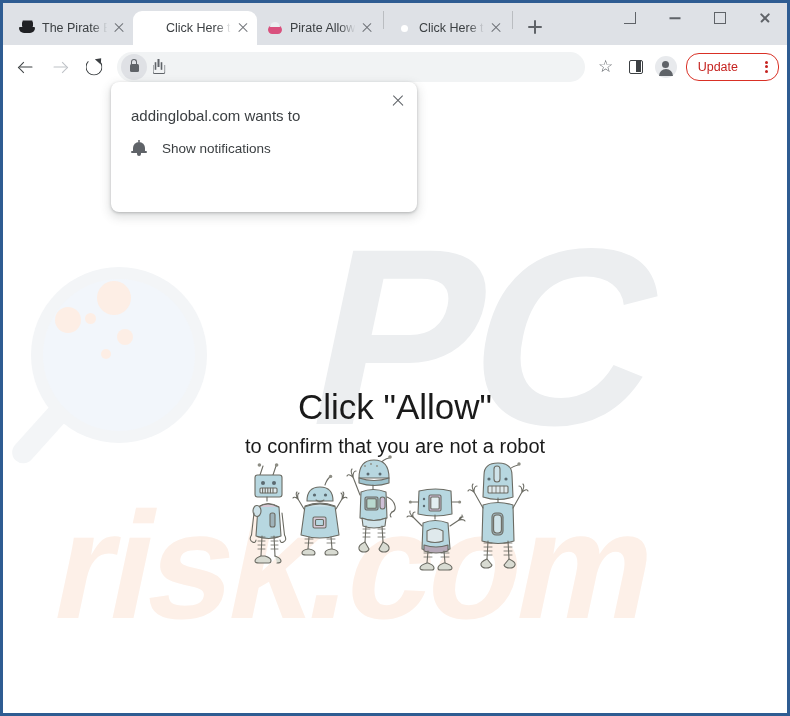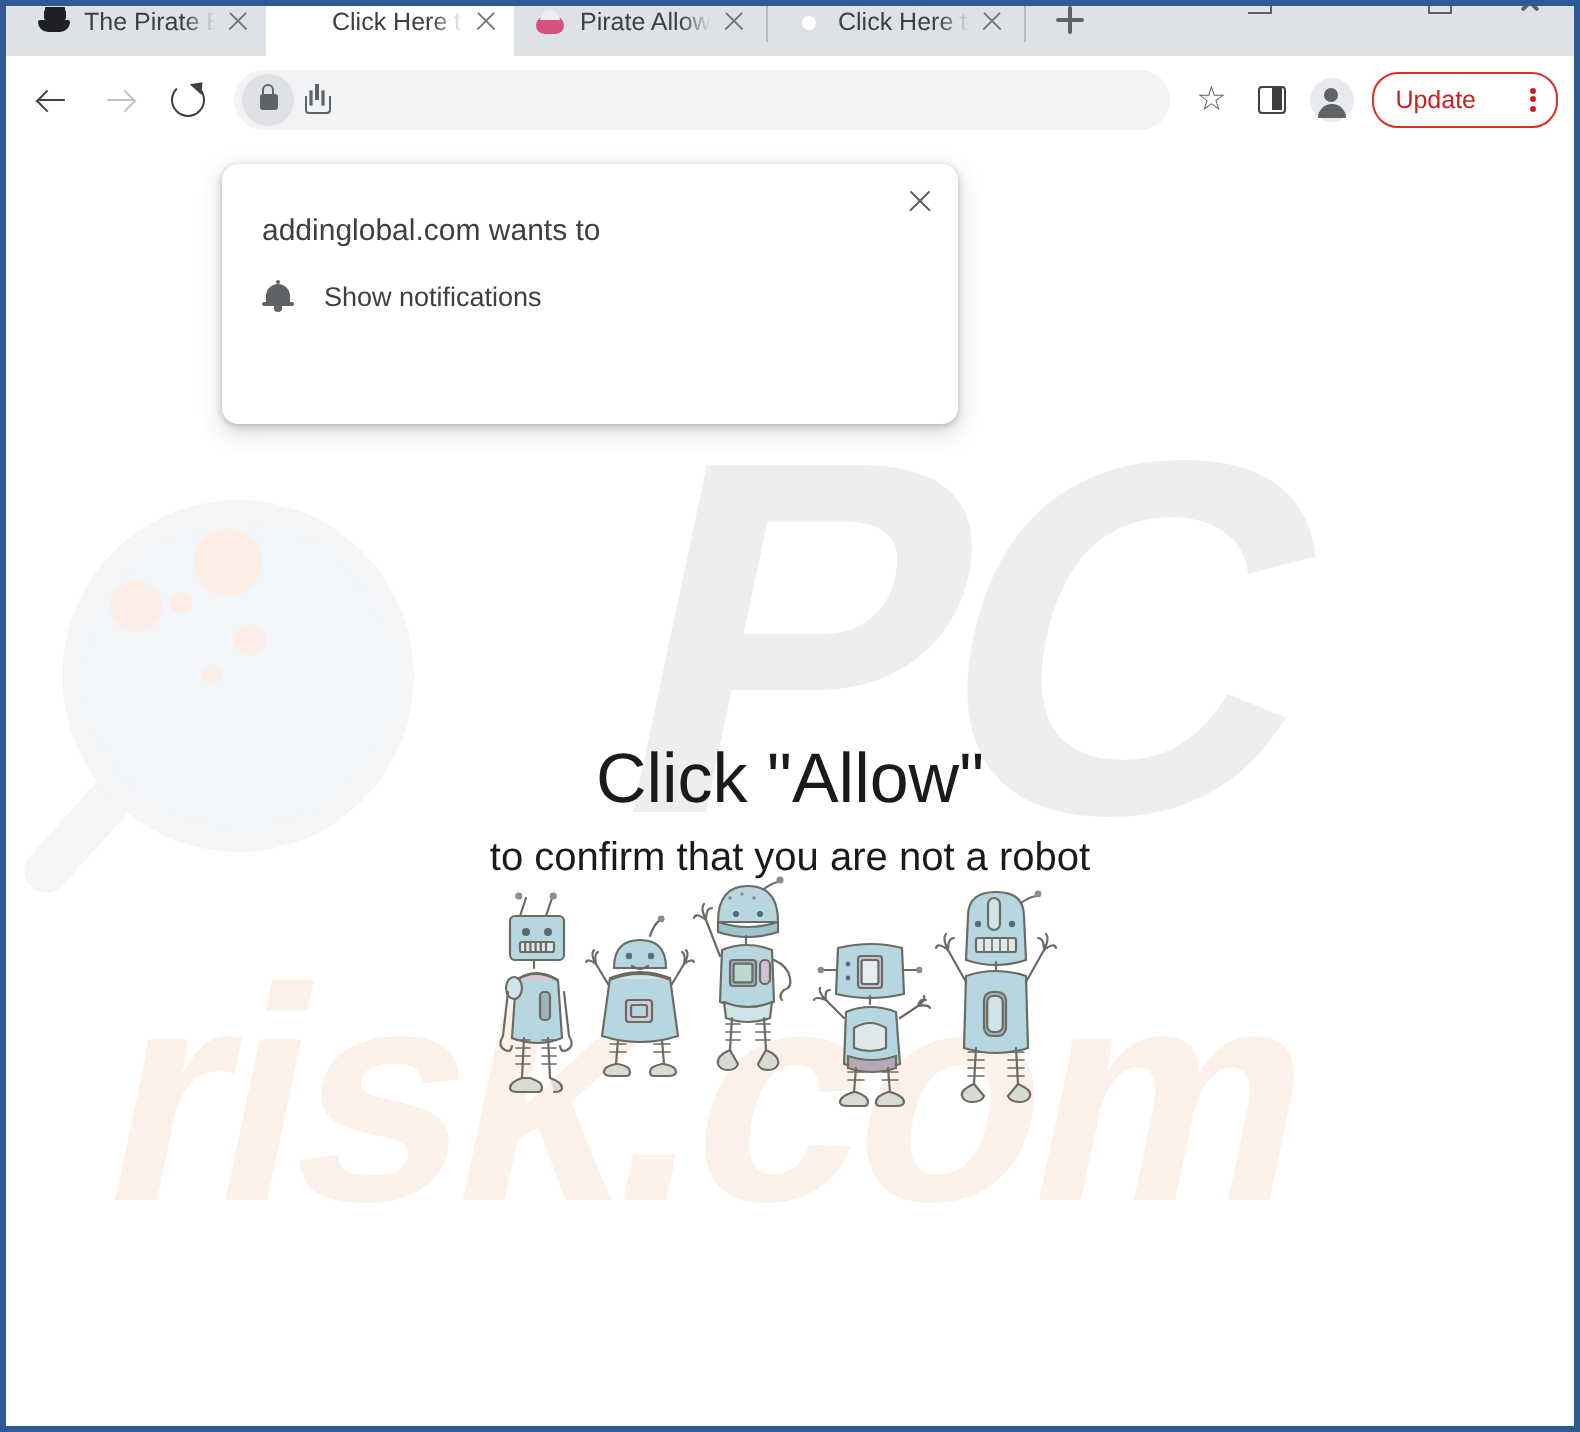--- a/index.html
+++ b/index.html
@@ -10,21 +10,21 @@
     font-family:"Liberation Sans","DejaVu Sans",sans-serif;
     -webkit-font-smoothing:antialiased;
   }
   .window{
     position:relative;width:790px;height:716px;box-sizing:border-box;
     border:3px solid #2e5c92;background:#ffffff;overflow:hidden;
   }
 
   
   .tabstrip{
-    position:relative;height:25px;background:#dee1e6;
+    position:relative;height:42px;background:#dee1e6;
     display:flex;align-items:flex-end;padding-left:6px;box-sizing:border-box;
   }
   .tab{
     position:relative;display:flex;align-items:center;height:34px;width:124px;
     box-sizing:border-box;padding:0 6px 0 10px;border-radius:9px 9px 0 0;
     color:#3c4043;font-size:12.5px;flex:0 0 auto;
   }
   .tab.inactive{background:transparent;}
   .tab.active{background:#ffffff;}
   .tab .favicon{
@@ -194,21 +194,21 @@
   .headline{position:absolute;left:0;right:0;top:298px;text-align:center;}
   .h1{font-size:35px;line-height:40px;color:#1a1a1a;font-family:"Liberation Sans",sans-serif;font-weight:400;}
   .h2{font-size:20px;line-height:30px;color:#1a1a1a;margin-top:4px;font-family:"Liberation Sans",sans-serif;font-weight:400;}
 
   
   .robots{position:absolute;left:246px;top:366px;width:300px;height:124px;}
   .robots svg{display:block;width:300px;height:124px;}
 
   
   .notif{
-    position:absolute;left:108px;top:79px;width:368px;height:130px;background:#ffffff;
+    position:absolute;left:108px;top:79px;width:306px;height:130px;background:#ffffff;
     border-radius:8px;box-shadow:0 1px 3px rgba(60,64,67,.30),0 4px 10px 2px rgba(60,64,67,.15);
     box-sizing:border-box;z-index:20;
   }
   .notif .x{position:absolute;right:11px;top:11px;width:16px;height:16px;}
   .notif .x::before,.notif .x::after{content:"";position:absolute;left:1px;top:7.3px;width:14px;height:1.4px;background:#5f6368;border-radius:1px;}
   .notif .x::before{transform:rotate(45deg);}
   .notif .x::after{transform:rotate(-45deg);}
   .notif .ntitle{position:absolute;left:20px;top:25px;font-size:15px;color:#3c4043;}
   .notif .nrow{position:absolute;left:21px;top:58px;display:flex;align-items:center;}
   .bell{width:14px;height:16px;position:relative;margin-right:16px;}

